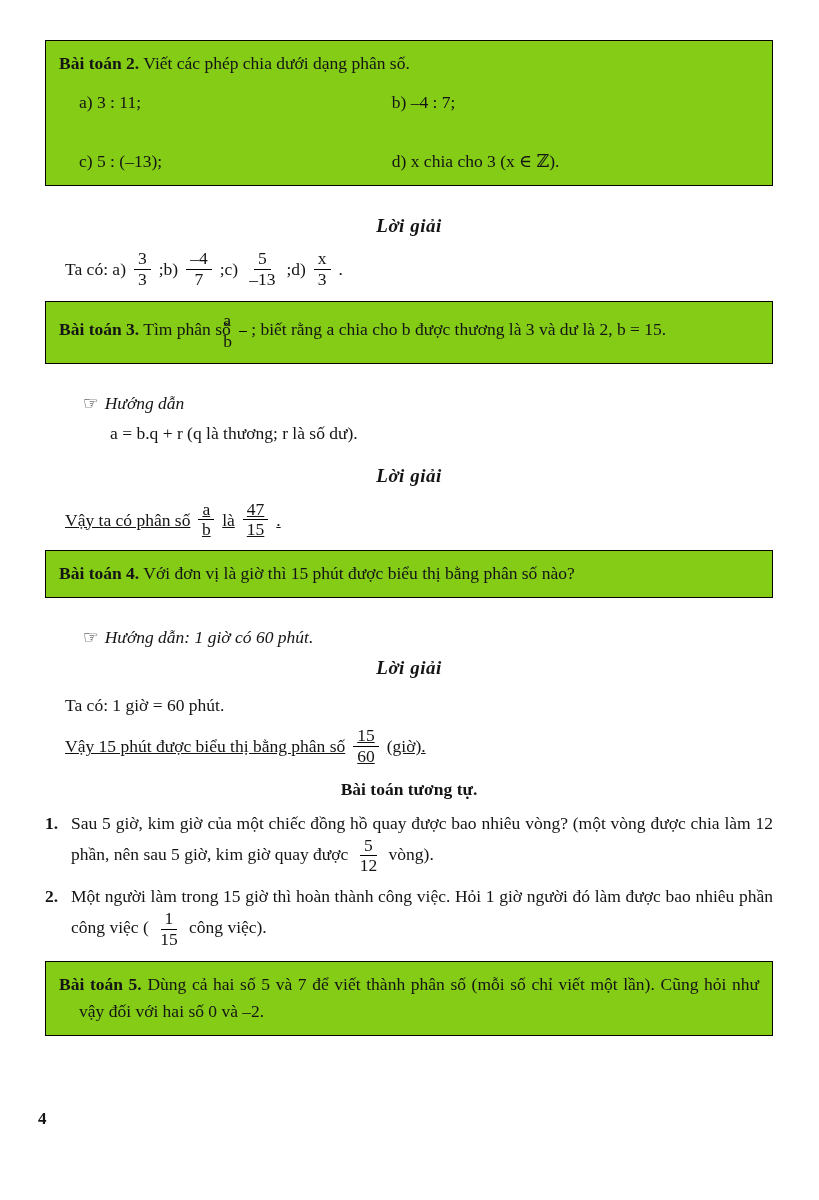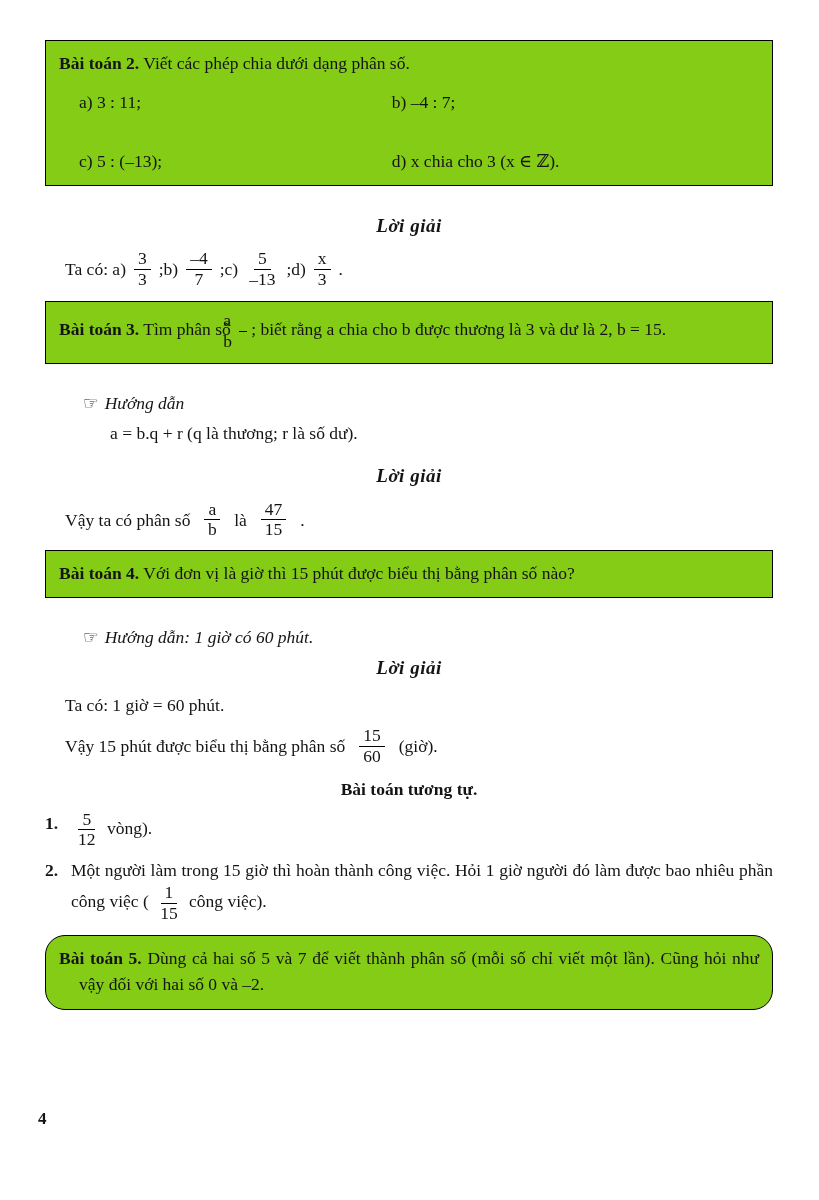--- a/index.html
+++ b/index.html
@@ -25,21 +25,21 @@
   .frac .den { padding:0 3px; }
 
   .sol-row { display:flex; align-items:center; padding-left:20px; margin:6px 0 12px; }
   .grp { display:inline-flex; align-items:center; gap:4px; white-space:nowrap; }
 
   .hint { font-style:italic; padding-left:38px; margin:3px 0 4px; }
   .hand { font-style:normal; margin-right:6px; }
   .hint-formula { padding-left:65px; margin:2px 0 16px; }
 
   .sol-line { padding-left:20px; margin:7px 0; }
-  .sol-flex { display:flex; align-items:center; padding-left:20px; margin:8px 0 10px; gap:10px; flex-wrap:wrap; }
+  .sol-flex { display:flex; align-items:center; padding-left:20px; margin:8px 0 10px; gap:4px; flex-wrap:wrap;text-decoration:underline; }
 
   .sim-head { font-weight:bold; margin:10px 0 7px;text-align:center; }
   .sim-item { display:flex; margin:7px 0; }
   .sim-item .no { font-weight:bold; width:26px; flex:none; }
   .sim-item .body { text-align:justify; flex:1; }
 
   .page-number { position:absolute; left:38px; top:1106px; font-weight:bold; font-size:17px; }
 </style>
 </head>
 <body>
@@ -149,41 +149,42 @@
         <span class="den">60</span>
       </span>
     <span>(giờ).</span>
   </div>
 
   <p class="sim-head">Bài toán tương tự.</p>
 
   <div class="sim-item">
     <span class="no">1.</span>
     <span class="body">
+      <span>Sau 5 giờ, kim giờ của một chiếc đồng hồ quay được bao nhiêu vòng? (một vòng được chia làm 12 phần, nên sau 5 giờ, kim giờ quay được</span>
       <span class="frac">
           <span class="num">5</span>
           <span class="den">12</span>
         </span>
       <span>vòng).</span>
     </span>
   </div>
 
   <div class="sim-item">
     <span class="no">2.</span>
     <span class="body">
       <span>Một người làm trong 15 giờ thì hoàn thành công việc. Hỏi 1 giờ người đó làm được bao nhiêu phần công việc (</span>
       <span class="frac">
           <span class="num">1</span>
           <span class="den">15</span>
         </span>
       <span>công việc).</span>
     </span>
   </div>
 
-  <section class="box" style="margin-top:12px;border-radius:20px;">
+  <section class="box" style="margin-top:12px;">
     <p class="hang">
       <b class="ptitle">Bài toán 5.</b>
       <span>Dùng cả hai số 5 và 7 để viết thành phân số (mỗi số chỉ viết một lần). Cũng hỏi như vậy đối với hai số 0 và –2.</span>
     </p>
   </section>
 
 </div>
 
 <div class="page-number">4</div>
 

